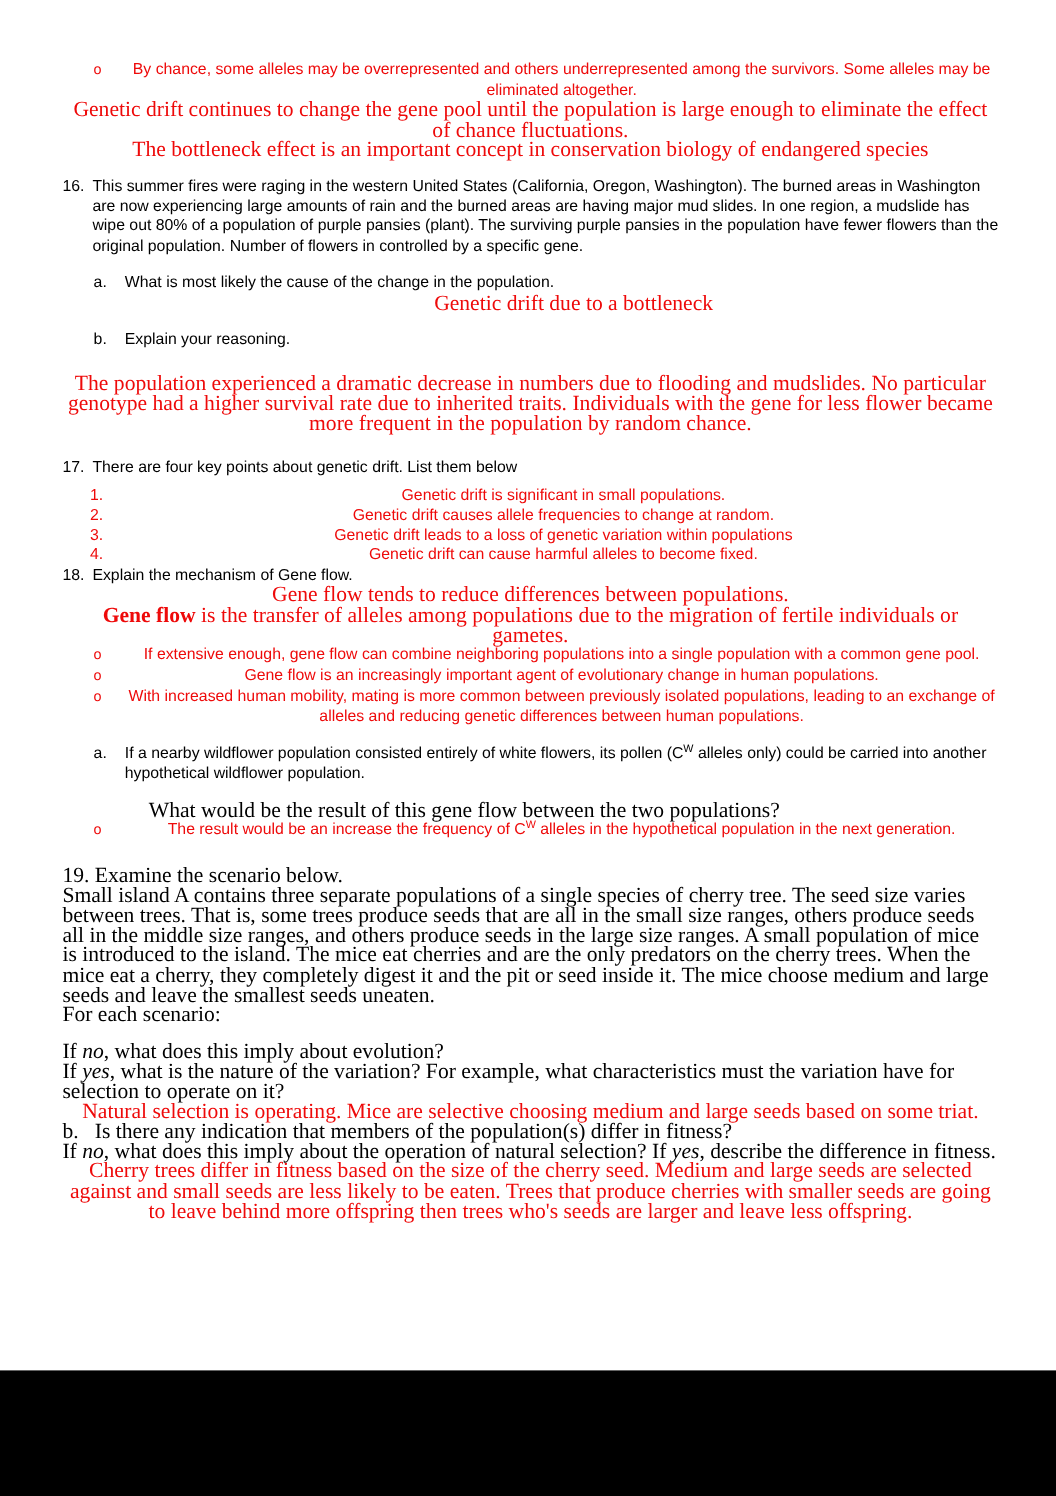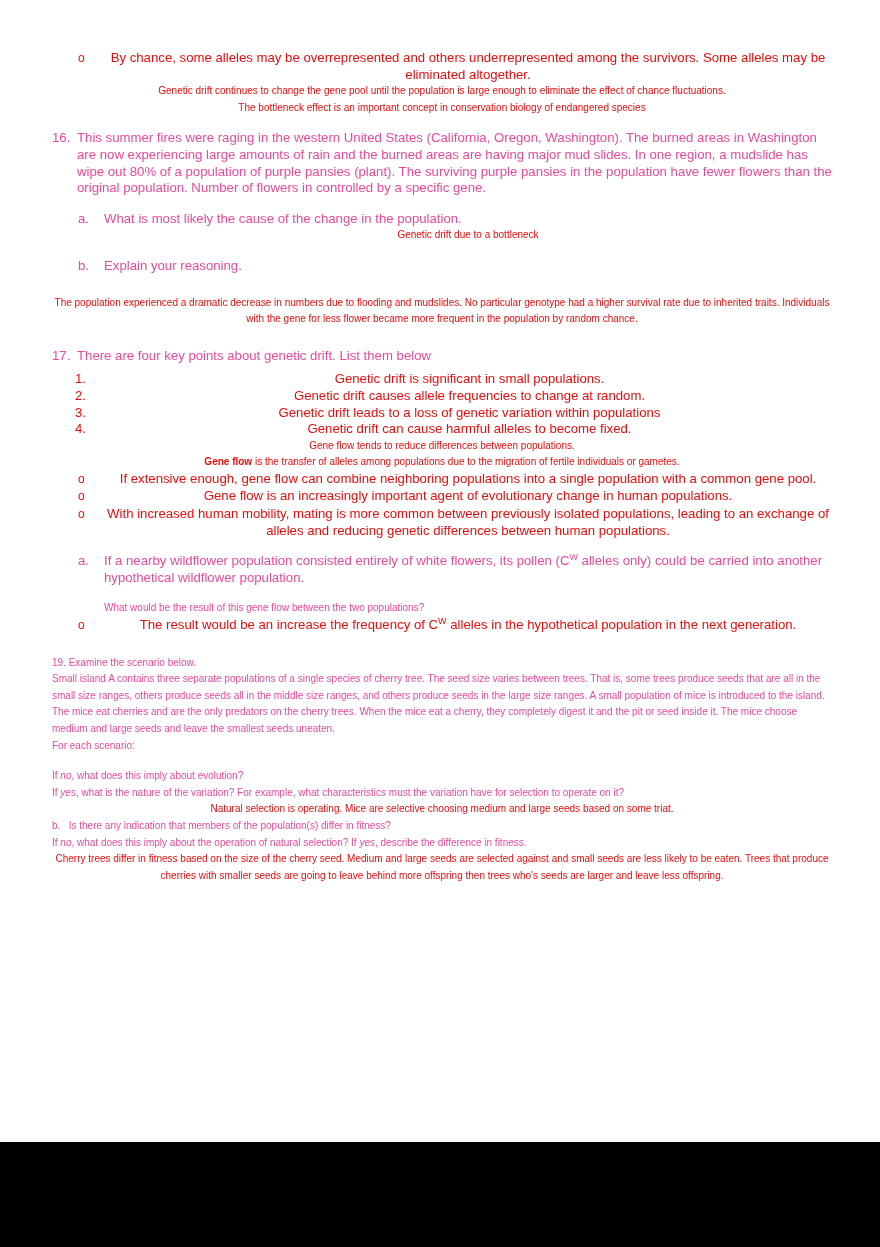--- a/index.html
+++ b/index.html
@@ -30,26 +30,27 @@
     width: 880px;
     height: 105px;
     background: #000000;
   }
   .content {
     position: absolute;
     left: 52px;
     top: 50px;
     width: 780px;
   }
-  .blk { color: #ec4899; }
+  .blk { color: #000000; }
   .red { color: #ee0a0a; text-align: center; }
   .para {
     margin: 0;
-    font-size: 10px;
+    font-size: 18px;
     line-height: 16.6px;
+    font-family: Liberation Serif, serif;
   }
   
   .row {
     display: flex;
     align-items: flex-start;
     font-size: 13.2px;
     line-height: 16.6px;
   }
   .row > .mk {
     flex: 0 0 auto;
@@ -60,21 +61,21 @@
   }
 
   
   .lvl-o > .mk { width: 26px; margin-left: 26px; font-size: 12px; line-height: 17.6px; }
   
   .lvl-num > .mk { width: 32px; margin-left: 23px; }
   
   .lvl-let > .mk { width: 26px; margin-left: 26px; }
   
   .lvl-q > .mk { width: 25px; margin-left: 0px; }
-  .indent-let { margin-left: 52px; }
+  .indent-let { margin-left: 72px; }
 
   .gap-sm { height: 7px; }
   .gap-md { height: 14px; }
   .gap-lg { height: 20px; }
 
   b { font-weight: bold; }
   i { font-style: italic; }
   sup { font-size: 0.68em; vertical-align: super; line-height: 0; }
 
   .w780 { width: 780px; }
@@ -144,20 +145,24 @@
     </div>
     <div class="row lvl-num">
       <span class="mk red">3.</span>
       <span class="tx red">Genetic drift leads to a loss of genetic variation within populations</span>
     </div>
     <div class="row lvl-num">
       <span class="mk red">4.</span>
       <span class="tx red">Genetic drift can cause harmful alleles to become fixed.</span>
     </div>
 
+    <div class="row lvl-q">
+      <span class="mk blk">18.</span>
+      <span class="tx blk">Explain the mechanism of Gene flow.</span>
+    </div>
 
     <div class="para red">Gene flow tends to reduce differences between populations.</div>
 
     <div class="para red"><b>Gene flow</b><span> is the transfer of alleles among populations due to the migration of fertile individuals or gametes.</span></div>
 
     <div class="row lvl-o">
       <span class="mk red">o</span>
       <span class="tx red">If extensive enough, gene flow can combine neighboring populations into a single population with a common gene pool.</span>
     </div>
     <div class="row lvl-o">

